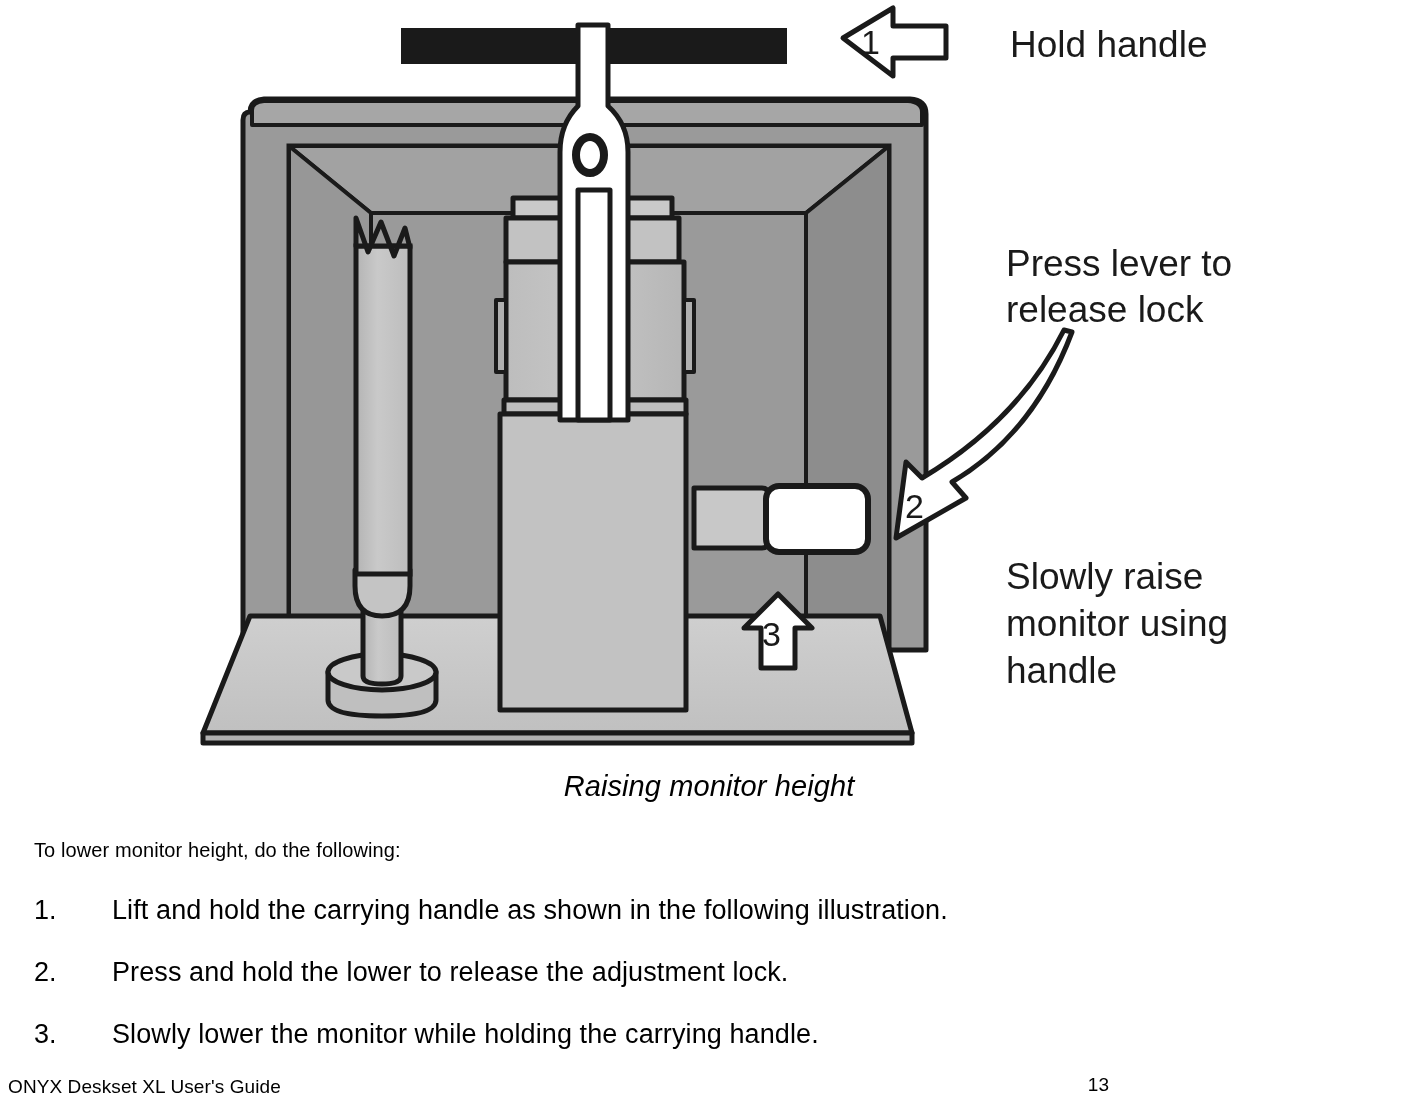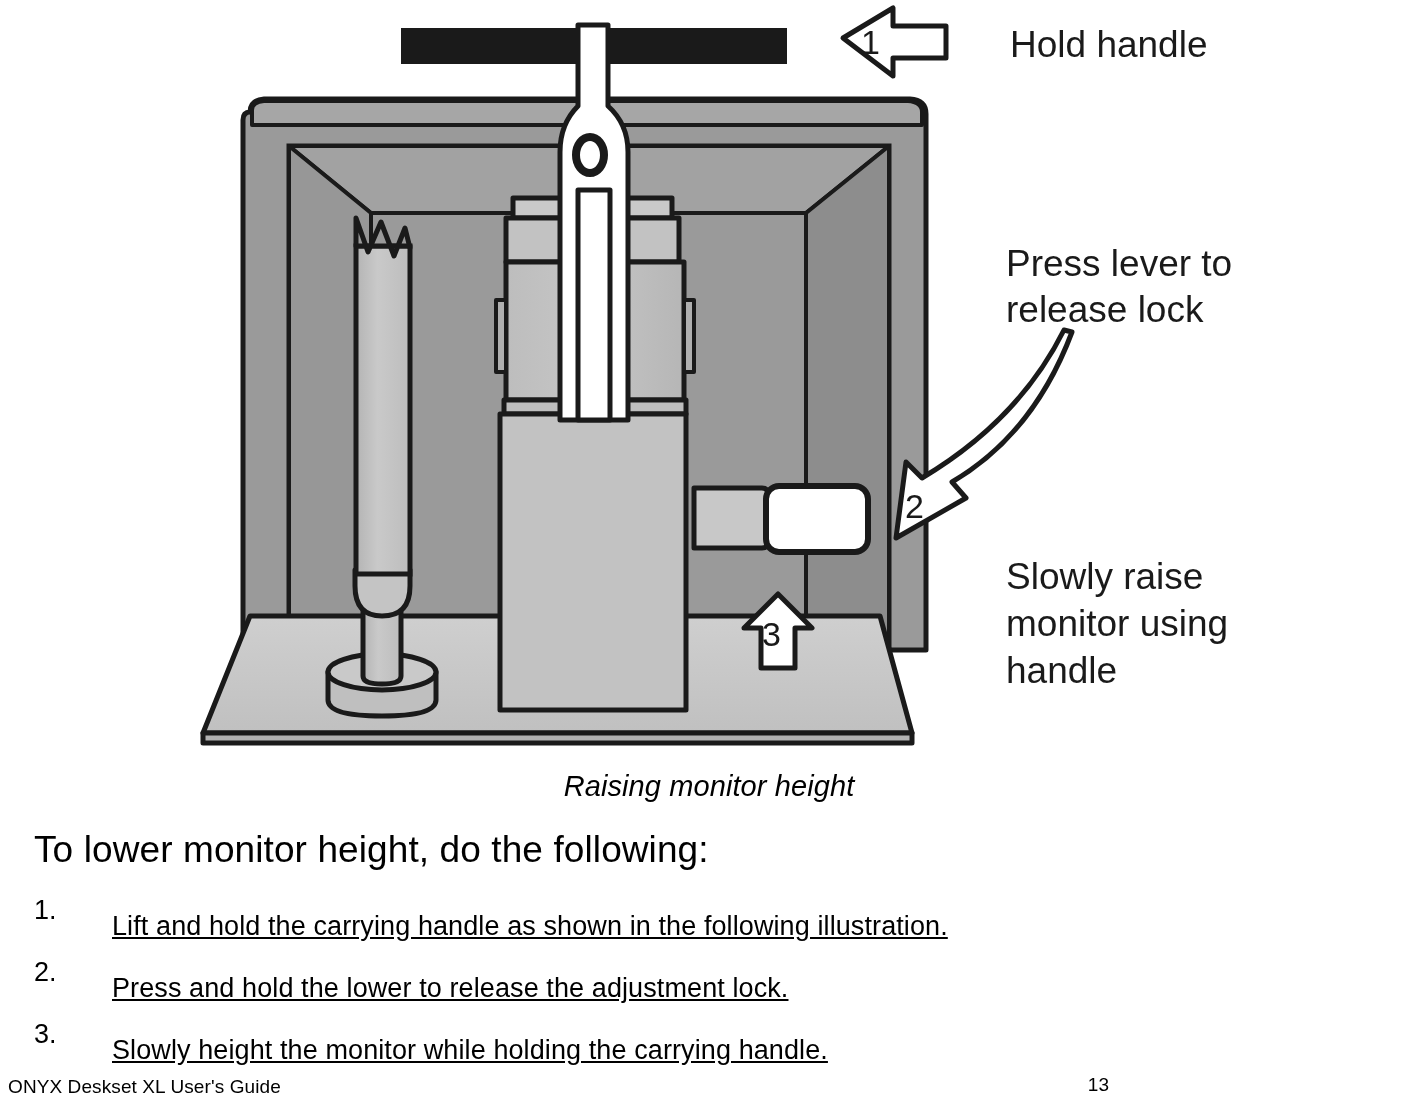--- a/index.html
+++ b/index.html
@@ -46,21 +46,21 @@
     font-size: 29px;
     line-height: 36px;
     letter-spacing: 0.1px;
   }
 
   
   .intro {
     position: absolute;
     left: 34px;
     top: 833px;
-    font-size: 37px;
+    font-size: 20px;
     line-height: 34px;
     letter-spacing: 0.1px;
     white-space: nowrap;
   }
 
   .steps {
     position: absolute;
     left: 34px;
     top: 893px;
     width: 1340px;
@@ -75,22 +75,21 @@
   }
   .step .num {
     position: absolute;
     left: 0;
     top: 0;
     width: 58px;
   }
   .step .txt {
     position: absolute;
     left: 78px;
-    top: 16px;
-    text-decoration: underline;
+    top: 0;
   }
 
   
   .footer {
     position: absolute;
     left: 0;
     bottom: 0;
     width: 1126px;
     height: 46px;
   }
@@ -274,21 +273,21 @@
     <div class="step">
       <span class="num">1.</span>
       <span class="txt">Lift and hold the carrying handle as shown in the following illustration.</span>
     </div>
     <div class="step">
       <span class="num">2.</span>
       <span class="txt">Press and hold the lower to release the adjustment lock.</span>
     </div>
     <div class="step">
       <span class="num">3.</span>
-      <span class="txt">Slowly height the monitor while holding the carrying handle.</span>
+      <span class="txt">Slowly lower the monitor while holding the carrying handle.</span>
     </div>
   </div>
 
   <div class="footer">
     <div class="footer-left">ONYX Deskset XL User's Guide</div>
     <div class="footer-right">13</div>
   </div>
 
 </div>
 

